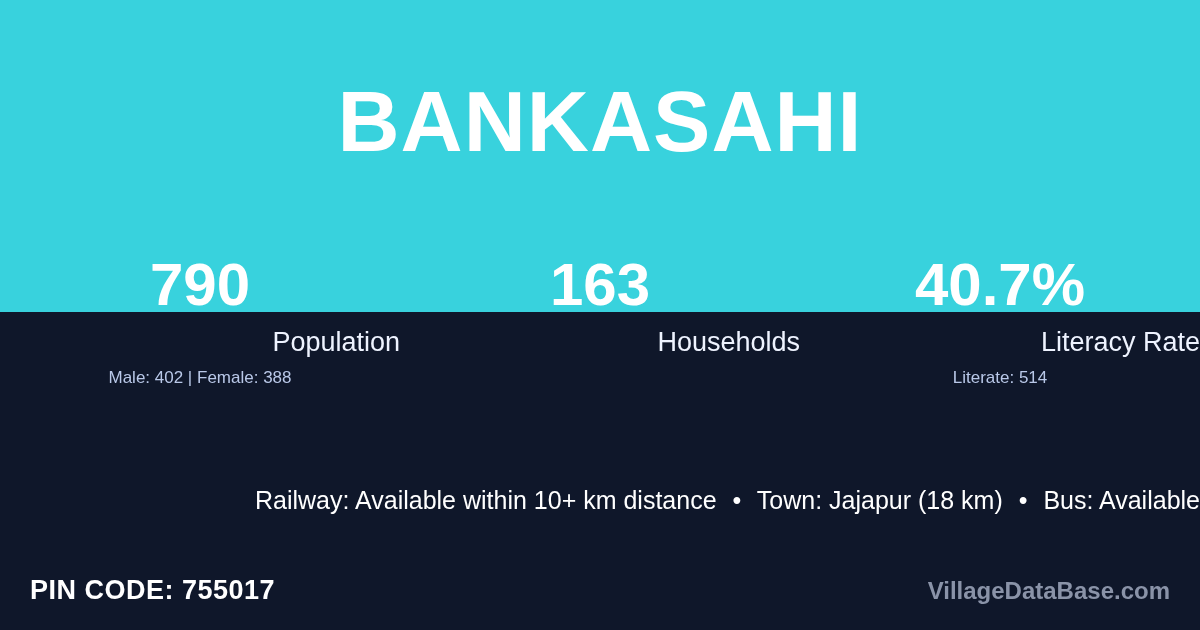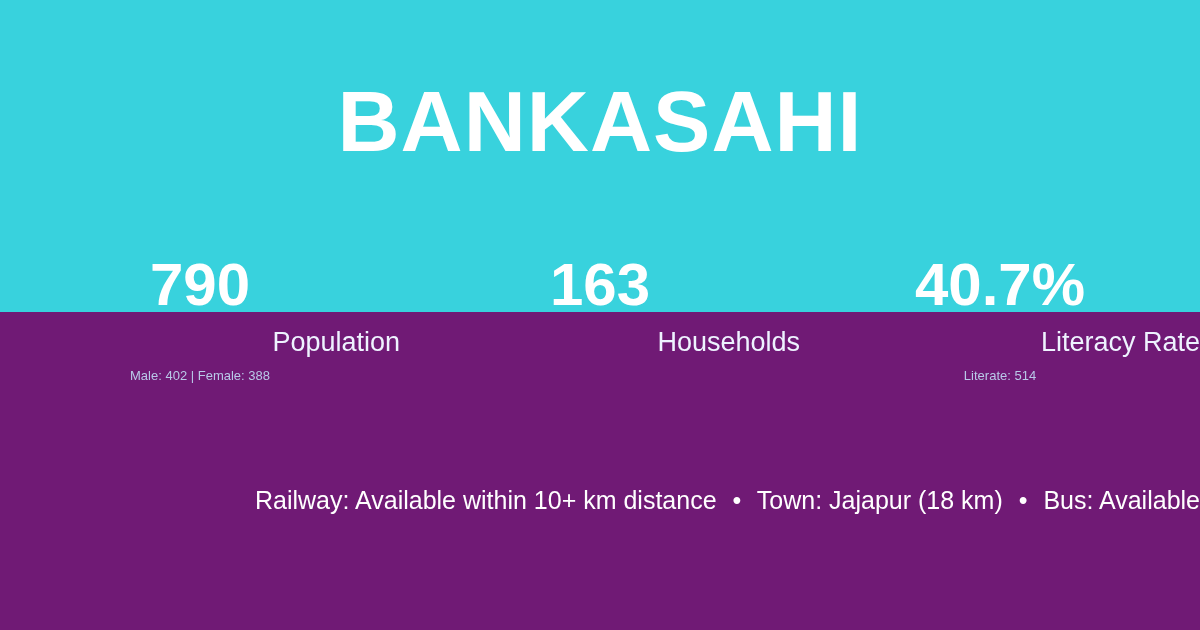--- a/index.html
+++ b/index.html
@@ -14,21 +14,21 @@
   body {
     font-family:"Liberation Sans", sans-serif;
     background:#2b53b3;
     position:relative;
   }
 
   #card {
     position:relative;
     width:1200px;
     height:630px;
-    background:#701a75;
+    background:#0f172a;
     overflow:hidden;
   }
 
   
   #cyan-band {
     position:absolute;
     left:0; top:0;
     width:1200px;
     height:312px;
     background:#38d2dd;
@@ -86,21 +86,21 @@
     margin-top:10px;
     font-size:27px;
     font-weight:400;
     line-height:1;
     color:#eef3ff;
     text-align:right;
   }
 
   .stat-sub {
     margin-top:13px;
-    font-size:13px;
+    font-size:17px;
     font-weight:400;
     line-height:1;
     color:#b9c8e8;
   }
 
   
   #infra-line {
     position:absolute;
     left:0; top:485px;
     width:1200px;
@@ -180,14 +180,18 @@
   </div>
 
   <div id="infra-line">
     <span>Railway: Available within 10+ km distance</span>
     <span class="infra-sep">•</span>
     <span>Town: Jajapur (18 km)</span>
     <span class="infra-sep">•</span>
     <span>Bus: Available</span>
   </div>
 
+  <div id="footer">
+    <div id="pin-code">PIN CODE: 755017</div>
+    <div id="brand">VillageDataBase.com</div>
+  </div>
 
 </div>
 
 </body></html>

